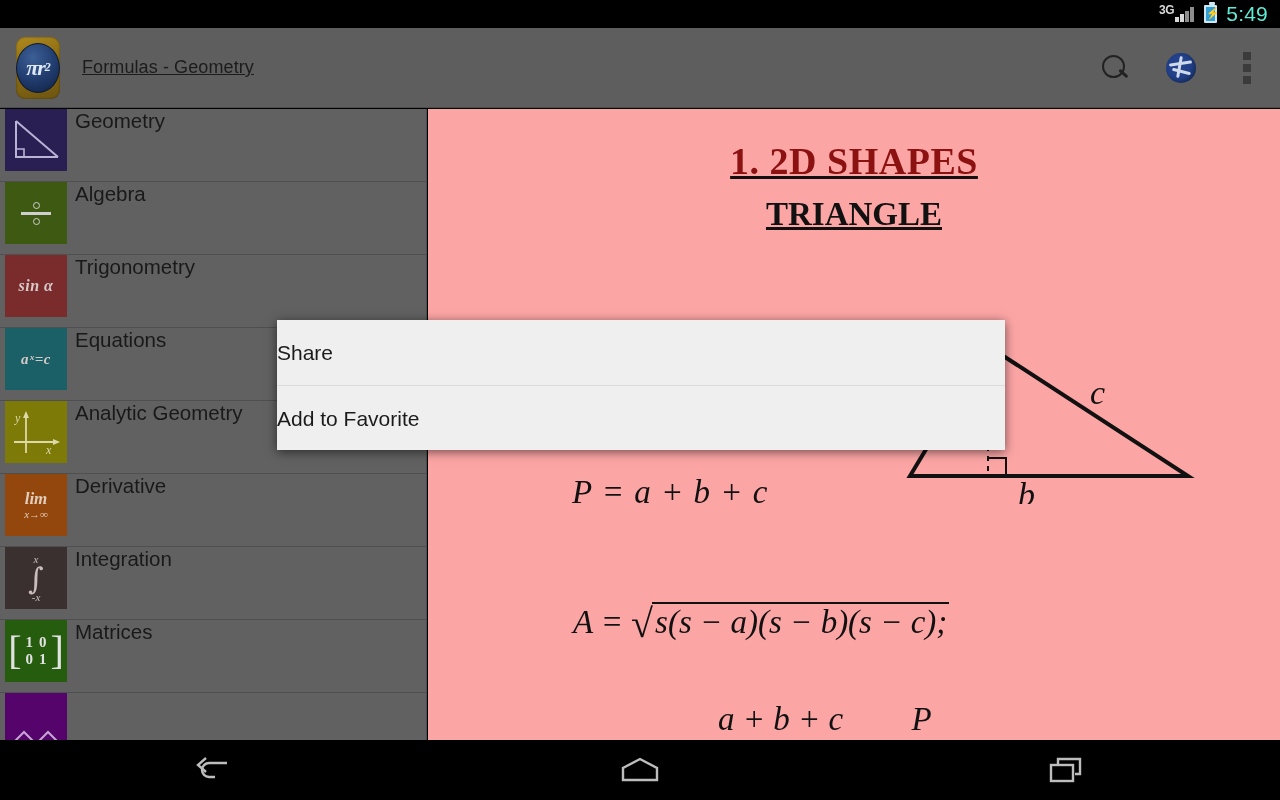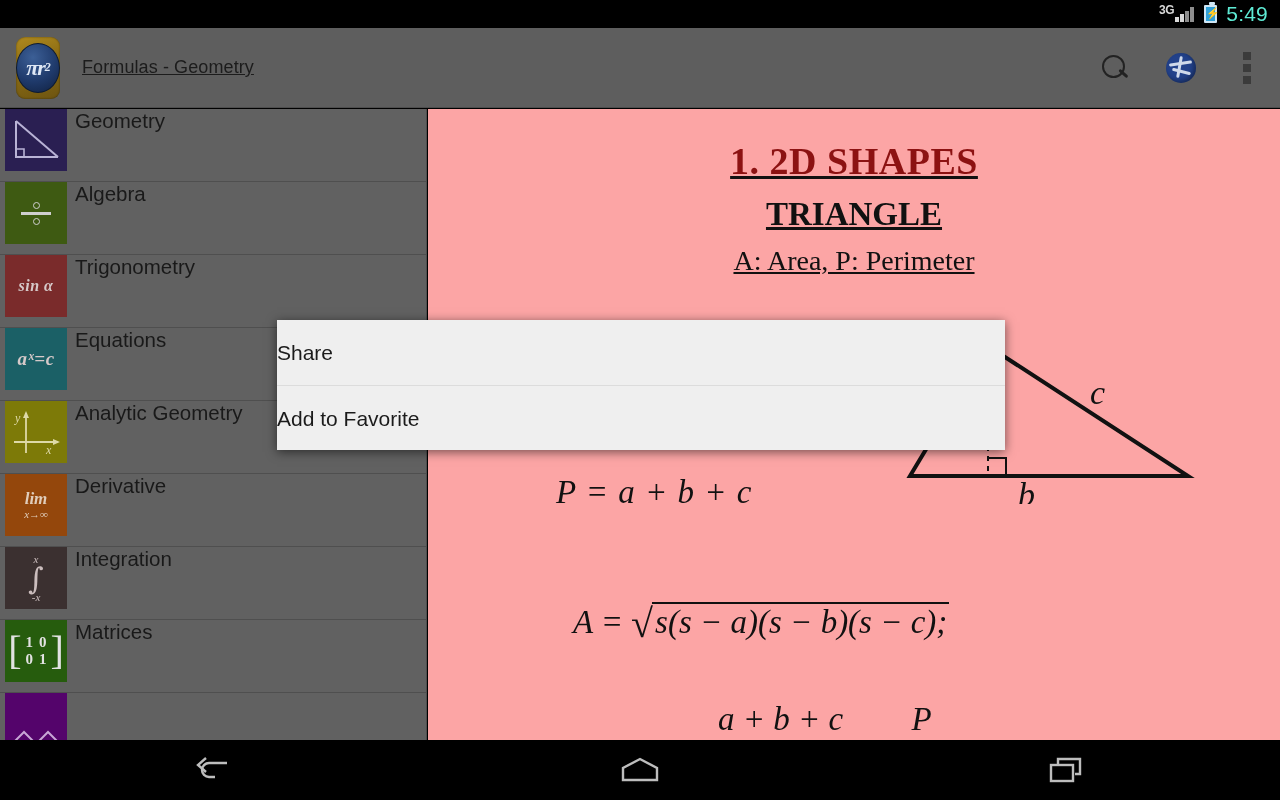--- a/index.html
+++ b/index.html
@@ -110,21 +110,21 @@
   }
   .side-label{
     margin-left:8px; color:#191919; font-size:20.5px; white-space:nowrap;
   }
   
   .ico-tri svg{ display:block; }
   .ico-div{ display:flex; flex-direction:column; align-items:center; justify-content:center; gap:3px;}
   .ico-div .dot{ width:7px; height:7px; border:1.6px solid #cfcfcf; border-radius:50%; }
   .ico-div .bar{ width:30px; height:3px; background:#cfcfcf; }
   .ico-txt{ font-style:italic; font-size:16px; font-weight:bold; color:#d6c9c9; letter-spacing:.5px;}
-  .ico-txt.sm{ font-size:19px; }
+  .ico-txt.sm{ font-size:15px; }
   .ico-lim{ display:flex; flex-direction:column; align-items:center; line-height:1; }
   .ico-lim .a{ font-style:italic; font-weight:bold; font-size:17px; color:#e0cdbb; }
   .ico-lim .b{ font-style:italic; font-size:11px; color:#e0cdbb; margin-top:2px;}
   .ico-int{ display:flex; flex-direction:column; align-items:center; line-height:1; }
   .ico-int .t{ font-style:italic; font-size:11px; color:#cbbdbd; }
   .ico-int .s{ font-size:30px; color:#cbbdbd; line-height:.9; font-family:"DejaVu Serif", serif;}
   .ico-int .u{ font-style:italic; font-size:11px; color:#cbbdbd; }
   .ico-mat{ display:flex; align-items:center; font-family:"Liberation Serif", serif; color:#e2e2e2; }
   .ico-mat .br{ font-size:40px; line-height:1; }
   .ico-mat table{ border-collapse:collapse; margin:0 1px; }
@@ -136,21 +136,21 @@
     background:#fca5a5; overflow:hidden;
     font-family:"Liberation Serif", serif; color:#111;text-decoration:underline;
   }
   .c-title{
     text-align:center; margin-top:30px; font-size:38px; font-weight:bold;
     color:#8c1212; letter-spacing:.5px;
   }
   .c-sub{ text-align:center; margin-top:13px; font-size:33px; font-weight:bold; color:#111; }
   .c-legend{ text-align:center; margin-top:12px; font-size:28px; color:#111; }
   .formula{ font-style:italic; position:absolute; color:#111; }
-  .f-p{ left:128px; top:365px; font-size:33px; letter-spacing:1px; }
+  .f-p{ left:144px; top:365px; font-size:33px; letter-spacing:1px; }
   .f-a{ left:145px; top:495px; font-size:33px; display:flex; align-items:flex-start;}
   .f-a .rad{ position:relative; margin-left:8px; padding-left:24px; }
   .f-a .rad::before{
     content:"\221A"; position:absolute; left:0; top:-4px; font-size:40px; font-style:normal;
   }
   .f-a .rad .bar{
     position:absolute; left:21px; top:-2px; right:-2px; height:2px; background:#111;
   }
   .f-s{ left:290px; top:592px; font-size:33px; }
   
@@ -316,21 +316,20 @@
           <polyline points="2,40 14,28 26,40 38,28 50,40" fill="none" stroke="#c8a6d6" stroke-width="2"></polyline>
         </svg>
       </div>
       <div class="side-label"></div>
     </div>
   </div>
 
   <div class="content">
     <div class="c-title">1. 2D SHAPES</div>
     <div class="c-sub">TRIANGLE</div>
-    <div class="c-legend">A: Area, P: Perimeter</div>
 
     <div class="tri-wrap">
       <svg width="320" height="180" viewBox="0 0 320 180" aria-hidden="true">
         <polygon points="90,22 12,152 290,152" fill="none" stroke="#111" stroke-width="4"></polygon>
         <line x1="90" y1="22" x2="90" y2="152" stroke="#111" stroke-width="2" stroke-dasharray="5,5"></line>
         <polyline points="90,134 108,134 108,152" fill="none" stroke="#111" stroke-width="2"></polyline>
         <text x="192" y="80" font-size="34" font-style="italic" font-family="serif" fill="#111">c</text>
         <text x="120" y="182" font-size="34" font-style="italic" font-family="serif" fill="#111">b</text>
       </svg>
     </div>

